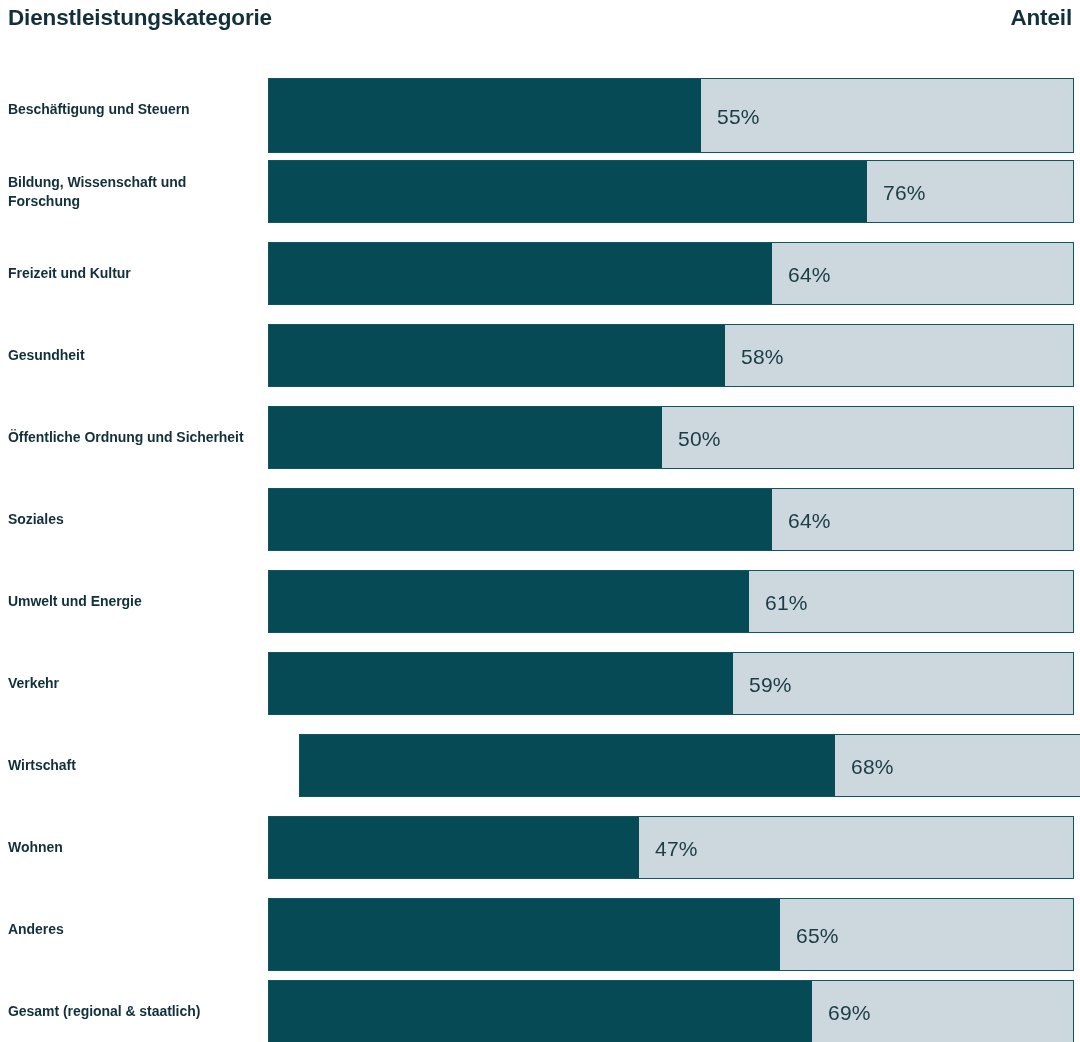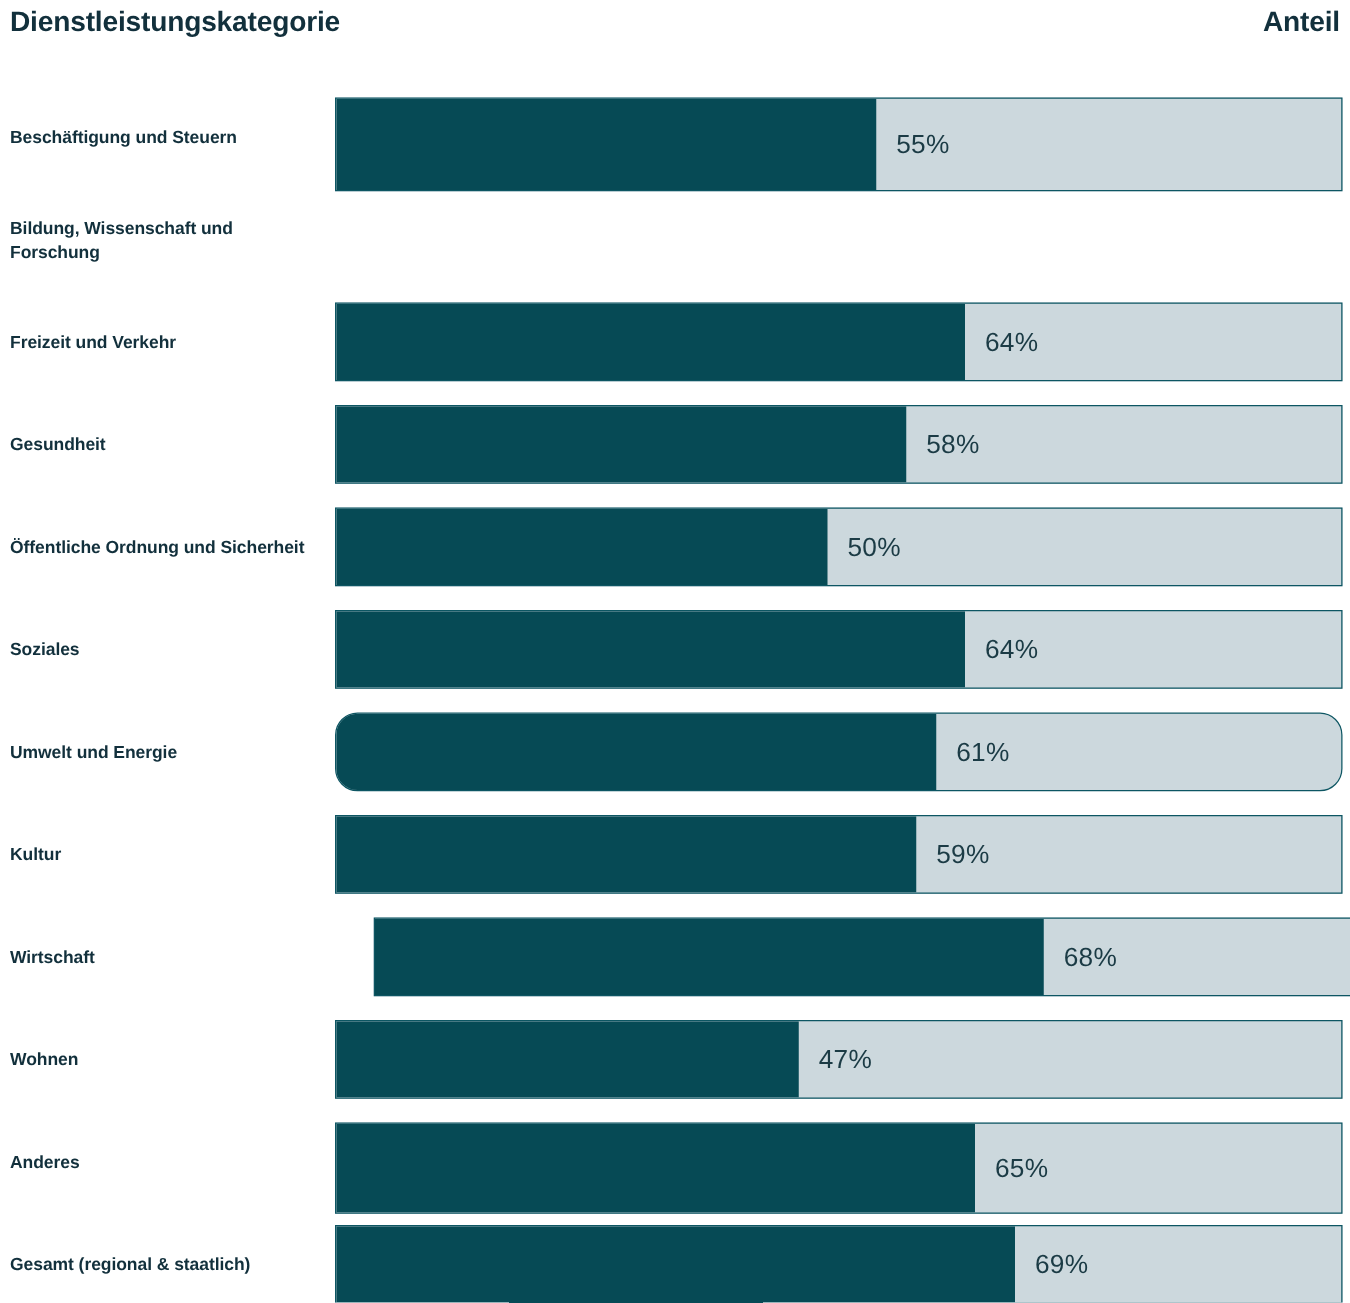--- a/index.html
+++ b/index.html
@@ -119,23 +119,27 @@
   <div class="rows-area" id="rows-area">
       <div class="bar-row" style="top: 78px; height: 63px;">
         <div class="row-label" style="top: 0px; height: 63px; display: flex; align-items: center;">Beschäftigung und Steuern</div>
         <div class="bar-track" style="top: 0px; height: 75px;">
           <div class="bar-fill" style="width: 432px;"></div>
           <div class="bar-value" style="left: 448px;">55%</div>
         </div>
       </div>
       <div class="bar-row" style="top: 160px; height: 63px;">
         <div class="row-label" style="top: 0px; height: 63px; display: flex; align-items: center;">Bildung, Wissenschaft und Forschung</div>
+        <div class="bar-track" style="top: 0px; height: 63px;">
+          <div class="bar-fill" style="width: 598px;"></div>
+          <div class="bar-value" style="left: 614px;">76%</div>
+        </div>
       </div>
       <div class="bar-row" style="top: 242px; height: 63px;">
-        <div class="row-label" style="top: 0px; height: 63px; display: flex; align-items: center;">Freizeit und Verkehr</div>
+        <div class="row-label" style="top: 0px; height: 63px; display: flex; align-items: center;">Freizeit und Kultur</div>
         <div class="bar-track" style="top: 0px; height: 63px;">
           <div class="bar-fill" style="width: 503px;"></div>
           <div class="bar-value" style="left: 519px;">64%</div>
         </div>
       </div>
       <div class="bar-row" style="top: 324px; height: 63px; padding-left: 19px;">
         <div class="row-label" style="top: 0px; height: 63px; display: flex; align-items: center;">Gesundheit</div>
         <div class="bar-track" style="top: 0px; height: 63px;">
           <div class="bar-fill" style="width: 456px;"></div>
           <div class="bar-value" style="left: 472px;">58%</div>
@@ -150,27 +154,27 @@
       </div>
       <div class="bar-row" style="top: 488px; height: 63px; padding-left: 32px;">
         <div class="row-label" style="top: 0px; height: 63px; display: flex; align-items: center;">Soziales</div>
         <div class="bar-track" style="top: 0px; height: 63px;">
           <div class="bar-fill" style="width: 503px;"></div>
           <div class="bar-value" style="left: 519px;">64%</div>
         </div>
       </div>
       <div class="bar-row" style="top: 570px; height: 63px;">
         <div class="row-label" style="top: 0px; height: 63px; display: flex; align-items: center;">Umwelt und Energie</div>
-        <div class="bar-track" style="top: 0px; height: 63px; border-radius: 18px;">
+        <div class="bar-track" style="top: 0px; height: 63px;">
           <div class="bar-fill" style="width: 480px;"></div>
           <div class="bar-value" style="left: 496px;">61%</div>
         </div>
       </div>
       <div class="bar-row" style="top: 652px; height: 63px;">
-        <div class="row-label" style="top: 0px; height: 63px; display: flex; align-items: center;">Kultur</div>
+        <div class="row-label" style="top: 0px; height: 63px; display: flex; align-items: center;">Verkehr</div>
         <div class="bar-track" style="top: 0px; height: 63px;">
           <div class="bar-fill" style="width: 464px;"></div>
           <div class="bar-value" style="left: 480px;">59%</div>
         </div>
       </div>
       <div class="bar-row" style="top: 734px; height: 63px;">
         <div class="row-label" style="top: 0px; height: 63px; display: flex; align-items: center;">Wirtschaft</div>
         <div class="bar-track" style="top: 0px; height: 63px; margin-left: 31px;">
           <div class="bar-fill" style="width: 535px;"></div>
           <div class="bar-value" style="left: 551px;">68%</div>

